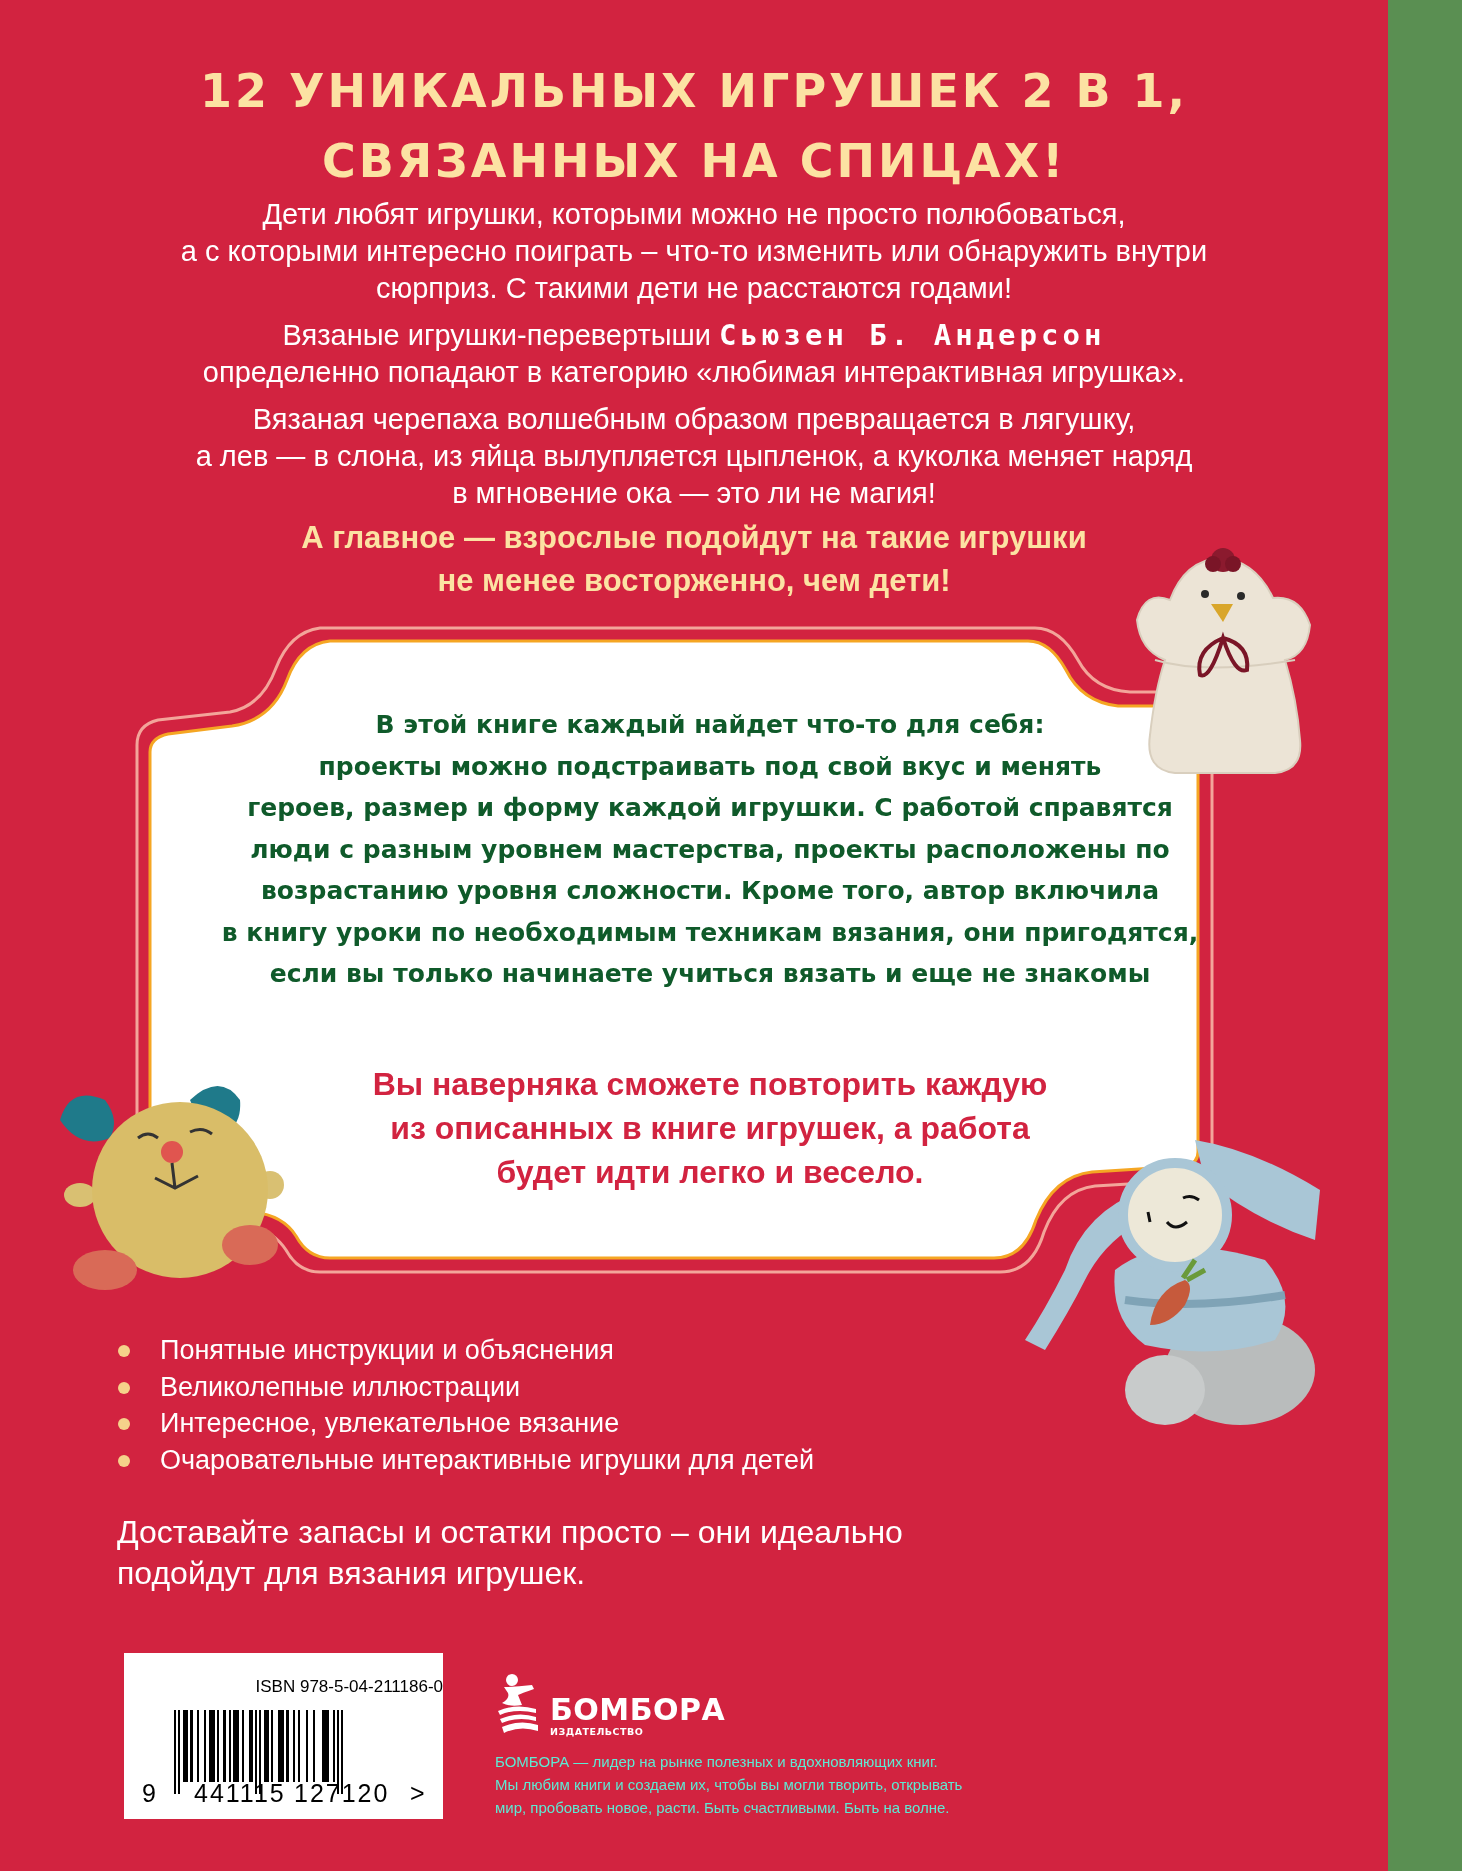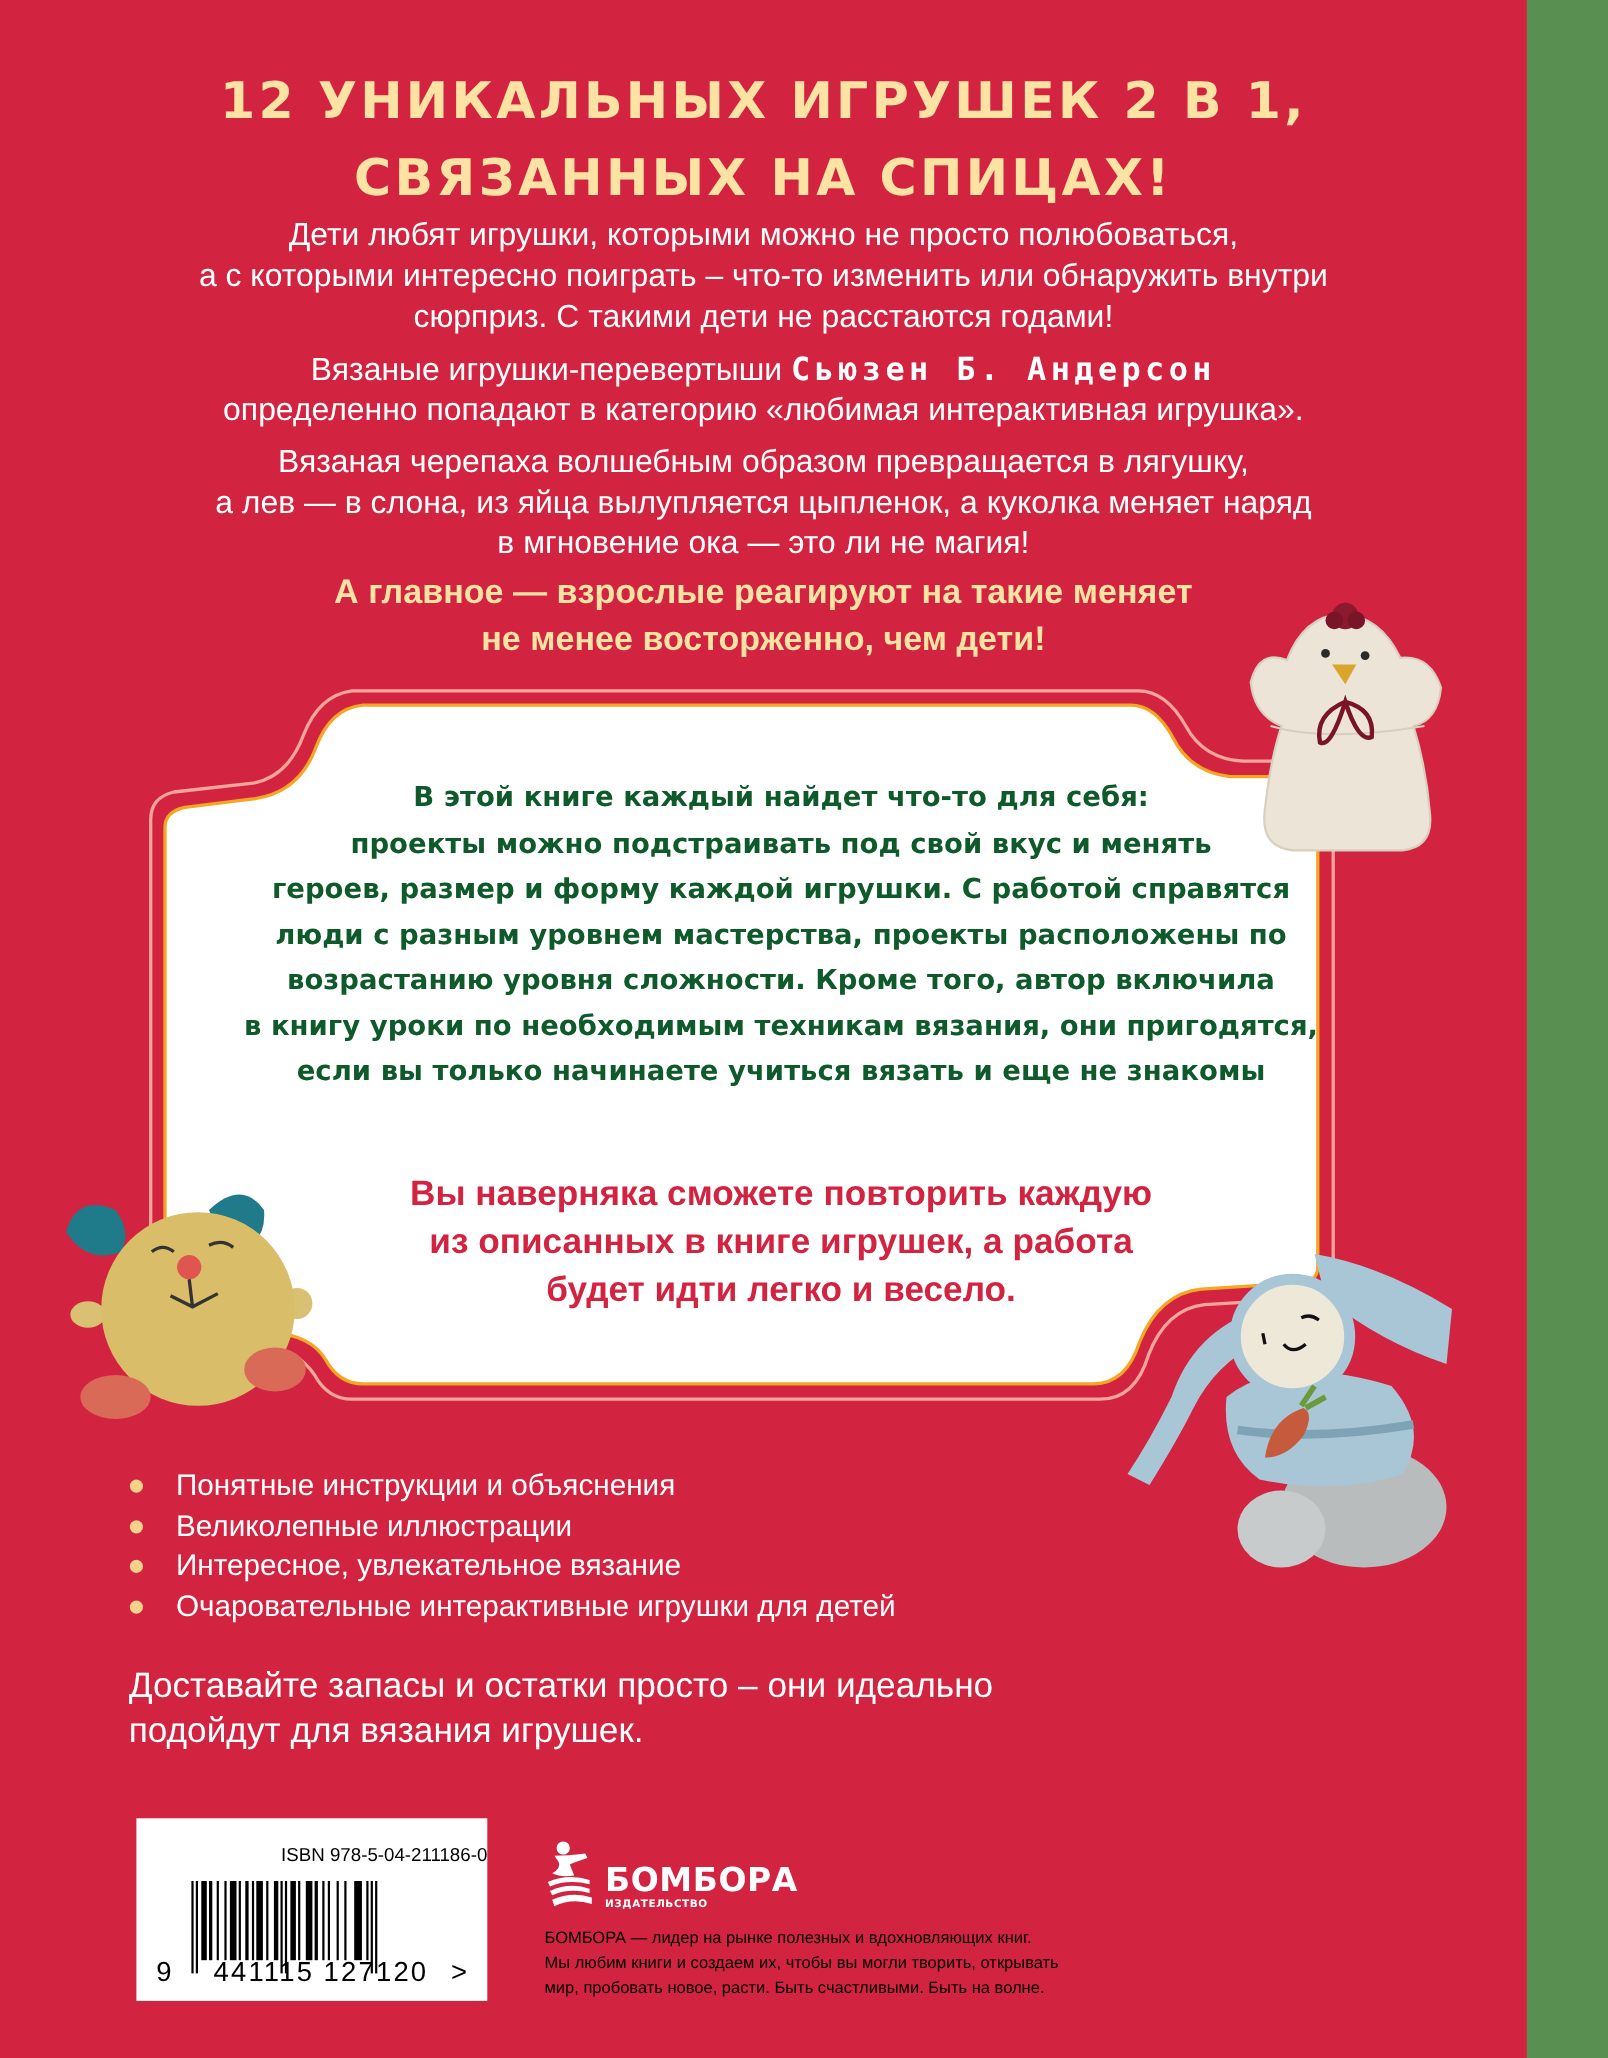--- a/index.html
+++ b/index.html
@@ -78,21 +78,21 @@
   }
   .isbn-digits span { position: absolute; }
 
   .logo { position: absolute; left: 496px; top: 1670px; display: flex; align-items: center; }
   .logo-text { margin-left: 10px; color: #fff; margin-top: 24px; }
   .logo-name { font-family: "DejaVu Sans", sans-serif; font-weight: bold; font-size: 30px; letter-spacing: 0.5px; line-height: 32px; }
   .logo-sub { font-family: "DejaVu Sans", sans-serif; font-weight: bold; font-size: 9.5px; letter-spacing: 0.5px; }
 
   .about {
     position: absolute; left: 495px; top: 1750px; width: 600px;
-    color: #000000; font-family: "Liberation Sans", sans-serif; font-size: 15px; line-height: 23px;
+    color: #5eead4; font-family: "Liberation Sans", sans-serif; font-size: 15px; line-height: 23px;
   }
 </style>
 </head>
 <body>
 
 <div class="cover"></div>
 <div class="spine"></div>
 
 <div class="title">
   <div>12 УНИКАЛЬНЫХ ИГРУШЕК 2 В 1,</div>
@@ -110,21 +110,21 @@
     <span>определенно попадают в категорию «любимая интерактивная игрушка».</span>
   </p>
   <p>
     <span>Вязаная черепаха волшебным образом превращается в лягушку,</span><br>
     <span>а лев — в слона, из яйца вылупляется цыпленок, а куколка меняет наряд</span><br>
     <span>в мгновение ока — это ли не магия!</span>
   </p>
 </div>
 
 <div class="highlight">
-  <div>А главное — взрослые реагируют на такие меняет</div>
+  <div>А главное — взрослые подойдут на такие игрушки</div>
   <div>не менее восторженно, чем дети!</div>
 </div>
 
 <svg class="frame" viewBox="0 0 1388 1871" width="1388" height="1871">
 
   <path d="M 137 1258 L 137 745 Q 137 725 158 720 L 230 712 Q 262 706 276 668 Q 290 632 320 628 L 1035 628 Q 1060 628 1078 660 Q 1094 690 1130 692 L 1195 692 Q 1212 692 1212 720 L 1212 1160 Q 1212 1175 1195 1180 L 1095 1186 Q 1060 1190 1044 1232 Q 1032 1272 1000 1272 L 320 1272 Q 298 1272 286 1250 Q 270 1226 240 1226 L 160 1226" fill="none" stroke="#f3a59a" stroke-width="3"></path>
 
   <path d="M 150 1250 L 150 752 Q 150 738 168 734 L 232 726 Q 272 720 287 680 Q 300 644 330 641 L 1028 641 Q 1050 641 1066 670 Q 1082 702 1118 706 L 1186 706 Q 1198 706 1198 722 L 1198 1152 Q 1198 1163 1186 1166 L 1092 1172 Q 1054 1176 1036 1220 Q 1024 1258 994 1258 L 330 1258 Q 308 1258 296 1236 Q 282 1214 250 1212 L 190 1212 Q 150 1214 150 1250 Z" fill="#ffffff" stroke="#f5a623" stroke-width="3"></path>
 </svg>
 

